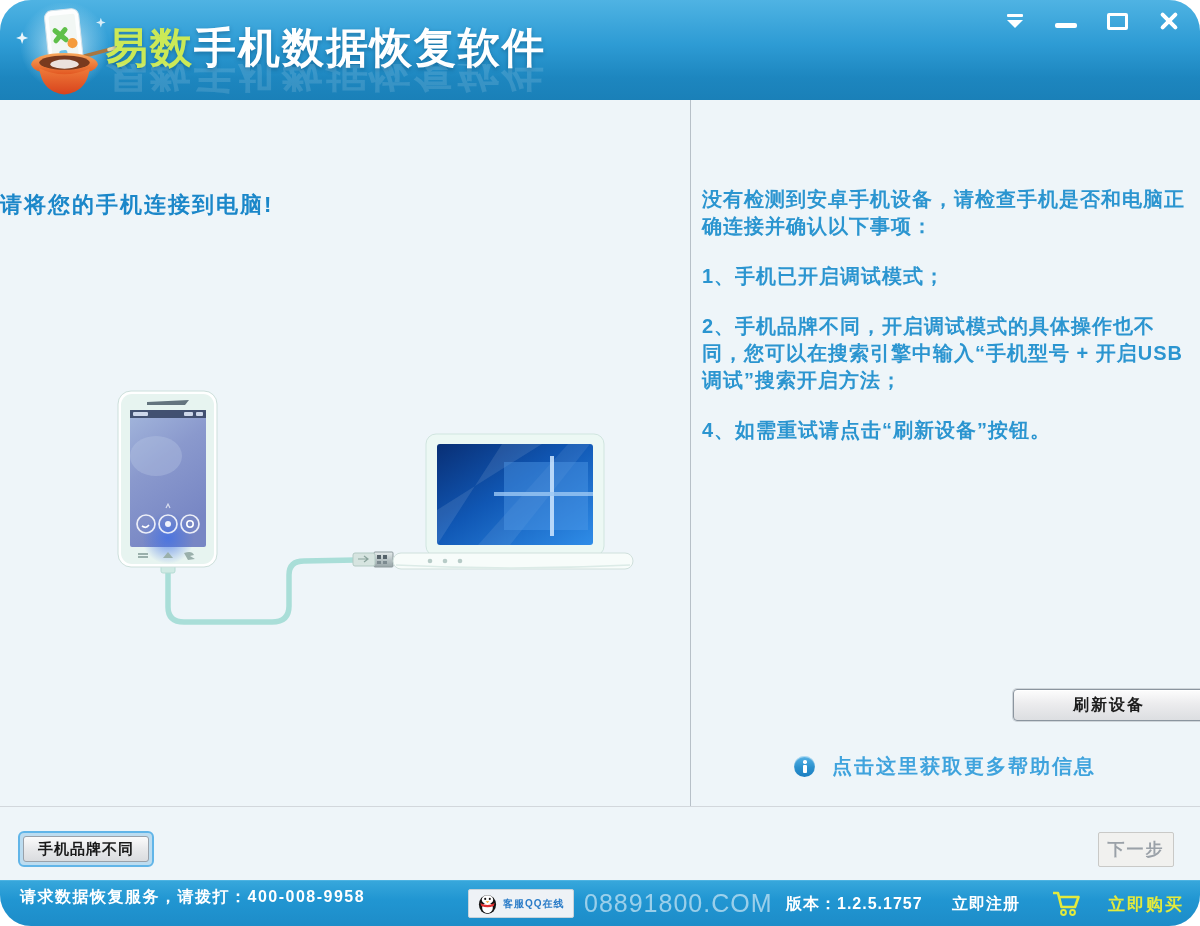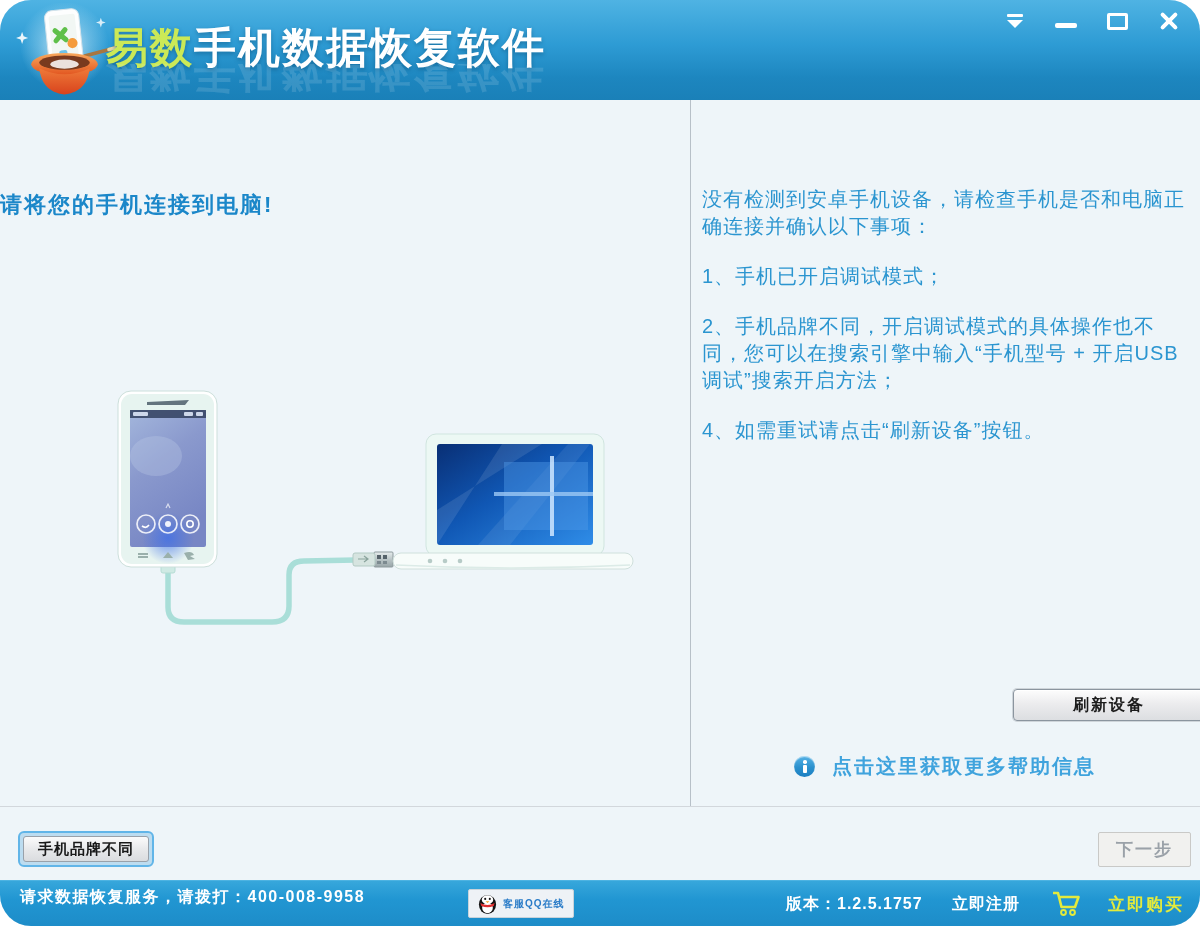--- a/index.html
+++ b/index.html
@@ -31,21 +31,21 @@
   .wc-close::after{transform:rotate(-45deg);}
 
   
   .main{position:absolute;left:0;top:100px;width:1200px;height:706px;background:#eef5f9;}
   .divider-v{position:absolute;left:690px;top:100px;width:1px;height:706px;background:#b7c0c8;}
   .left-heading{position:absolute;left:0;top:190px;width:662px;text-align:left;
                 font-size:22px;font-weight:bold;color:#1b87c9;letter-spacing:2px;}
   .illustration{position:absolute;left:90px;top:386px;width:560px;height:245px;}
 
   .right-panel{position:absolute;left:702px;top:186px;width:486px;}
-  .right-panel p{margin:0 0 23px 0;font-size:20px;line-height:27px;font-weight:normal;
+  .right-panel p{margin:0 0 23px 0;font-size:20px;line-height:27px;font-weight:bold;
                  color:#2b95d0;letter-spacing:1px;}
   .refresh-btn{position:absolute;left:1013px;top:689px;width:192px;height:32px;
                background:linear-gradient(180deg,#fdfdfd 0%,#ececee 45%,#dcdee1 100%);
                border:1px solid #8b959f;border-radius:4px;box-shadow:0 0 0 1px #cfd5da, inset 0 1px 0 #ffffff;
                font-family:inherit;font-size:16px;font-weight:bold;color:#1c1c1c;letter-spacing:2px;cursor:pointer;}
   .help-row{position:absolute;left:690px;top:753px;width:510px;display:flex;justify-content:center;
             align-items:center;gap:17px;cursor:pointer;}
   .info-icon{position:relative;width:21px;height:21px;border-radius:50%;flex:0 0 21px;
              background:linear-gradient(180deg,#55b2e6 0%,#2a90cd 55%,#1b7fc2 100%);box-shadow:inset 0 1px 1px rgba(255,255,255,.6);}
   .info-icon::before{content:"";position:absolute;left:9px;top:4px;width:3.5px;height:3.5px;background:#fff;border-radius:50%;}
@@ -53,21 +53,21 @@
   .help-text{font-size:20px;font-weight:bold;color:#3fa3dd;letter-spacing:2px;}
 
   
   .action-bar{position:absolute;left:0;top:806px;width:1200px;height:74px;background:#eef5f9;
               border-top:1px solid #d2d7dc;}
   .load-ring{position:absolute;left:18px;top:831px;border:2px solid #61b5e8;border-radius:6px;
              background:#bcdcf0;padding:3px;cursor:pointer;}
   .load-btn{display:block;width:126px;height:26px;background:linear-gradient(180deg,#fbfbfb 0%,#e8e9eb 50%,#dadcdf 100%);
             border:1px solid #99a1aa;border-radius:3px;font-family:inherit;font-size:15px;font-weight:bold;
             color:#1a1a1a;letter-spacing:1px;cursor:pointer;}
-  .next-btn{position:absolute;left:1098px;top:832px;width:93px;height:35px;background:#f1f1ef;
+  .next-btn{position:absolute;left:1098px;top:832px;width:76px;height:35px;background:#f1f1ef;
             border:1px solid #c9c9c7;border-radius:2px;font-family:inherit;font-size:17px;font-weight:bold;
             color:#9aa1a8;letter-spacing:2px;cursor:default;}
 
   
   .footer{position:absolute;left:0;top:880px;width:1200px;height:46px;
           background:linear-gradient(180deg,#37a7db 0%,#2196d2 40%,#1d8cc8 100%);
           border-top:1px solid #4db3e2;}
   .footer .service{position:absolute;left:20px;top:0;height:32px;display:flex;align-items:center;
                    font-size:16px;font-weight:bold;color:#ffffff;letter-spacing:1.5px;}
   .qq-btn{position:absolute;left:468px;top:8px;height:29px;display:flex;align-items:center;gap:5px;
@@ -245,20 +245,21 @@
         <ellipse cx="11" cy="8" rx="6" ry="4.6" fill="#ffffff"></ellipse>
         <ellipse cx="11" cy="16.5" rx="5.6" ry="5.6" fill="#ffffff"></ellipse>
         <circle cx="8.6" cy="7.2" r="1.1" fill="#141414"></circle>
         <circle cx="13.4" cy="7.2" r="1.1" fill="#141414"></circle>
         <path d="M9,9.6 L13,9.6 L11,11.6 Z" fill="#f5a623"></path>
         <path d="M3.5,11.5 Q11,15.5 18.5,11.5 L17.5,14.5 Q11,17.5 4.5,14.5 Z" fill="#e02f2f"></path>
       </svg>
       <span class="qq-label">客服QQ在线</span>
     </div>
 
+    <div class="watermark">08891800.COM</div>
     <div class="version">版本：1.2.5.1757</div>
     <div class="register">立即注册</div>
 
     <svg class="cart-icon" viewBox="0 0 32 29">
       <path d="M3,4 L8,4 L11.5,18 L25,18 L28.5,8 L10,8" fill="none" stroke="#e3ea3c" stroke-width="2.6" stroke-linejoin="round"></path>
       <circle cx="13.5" cy="23.5" r="2.4" fill="none" stroke="#e3ea3c" stroke-width="2"></circle>
       <circle cx="22.5" cy="23.5" r="2.4" fill="none" stroke="#e3ea3c" stroke-width="2"></circle>
     </svg>
 
     <div class="buy">立即购买</div>

